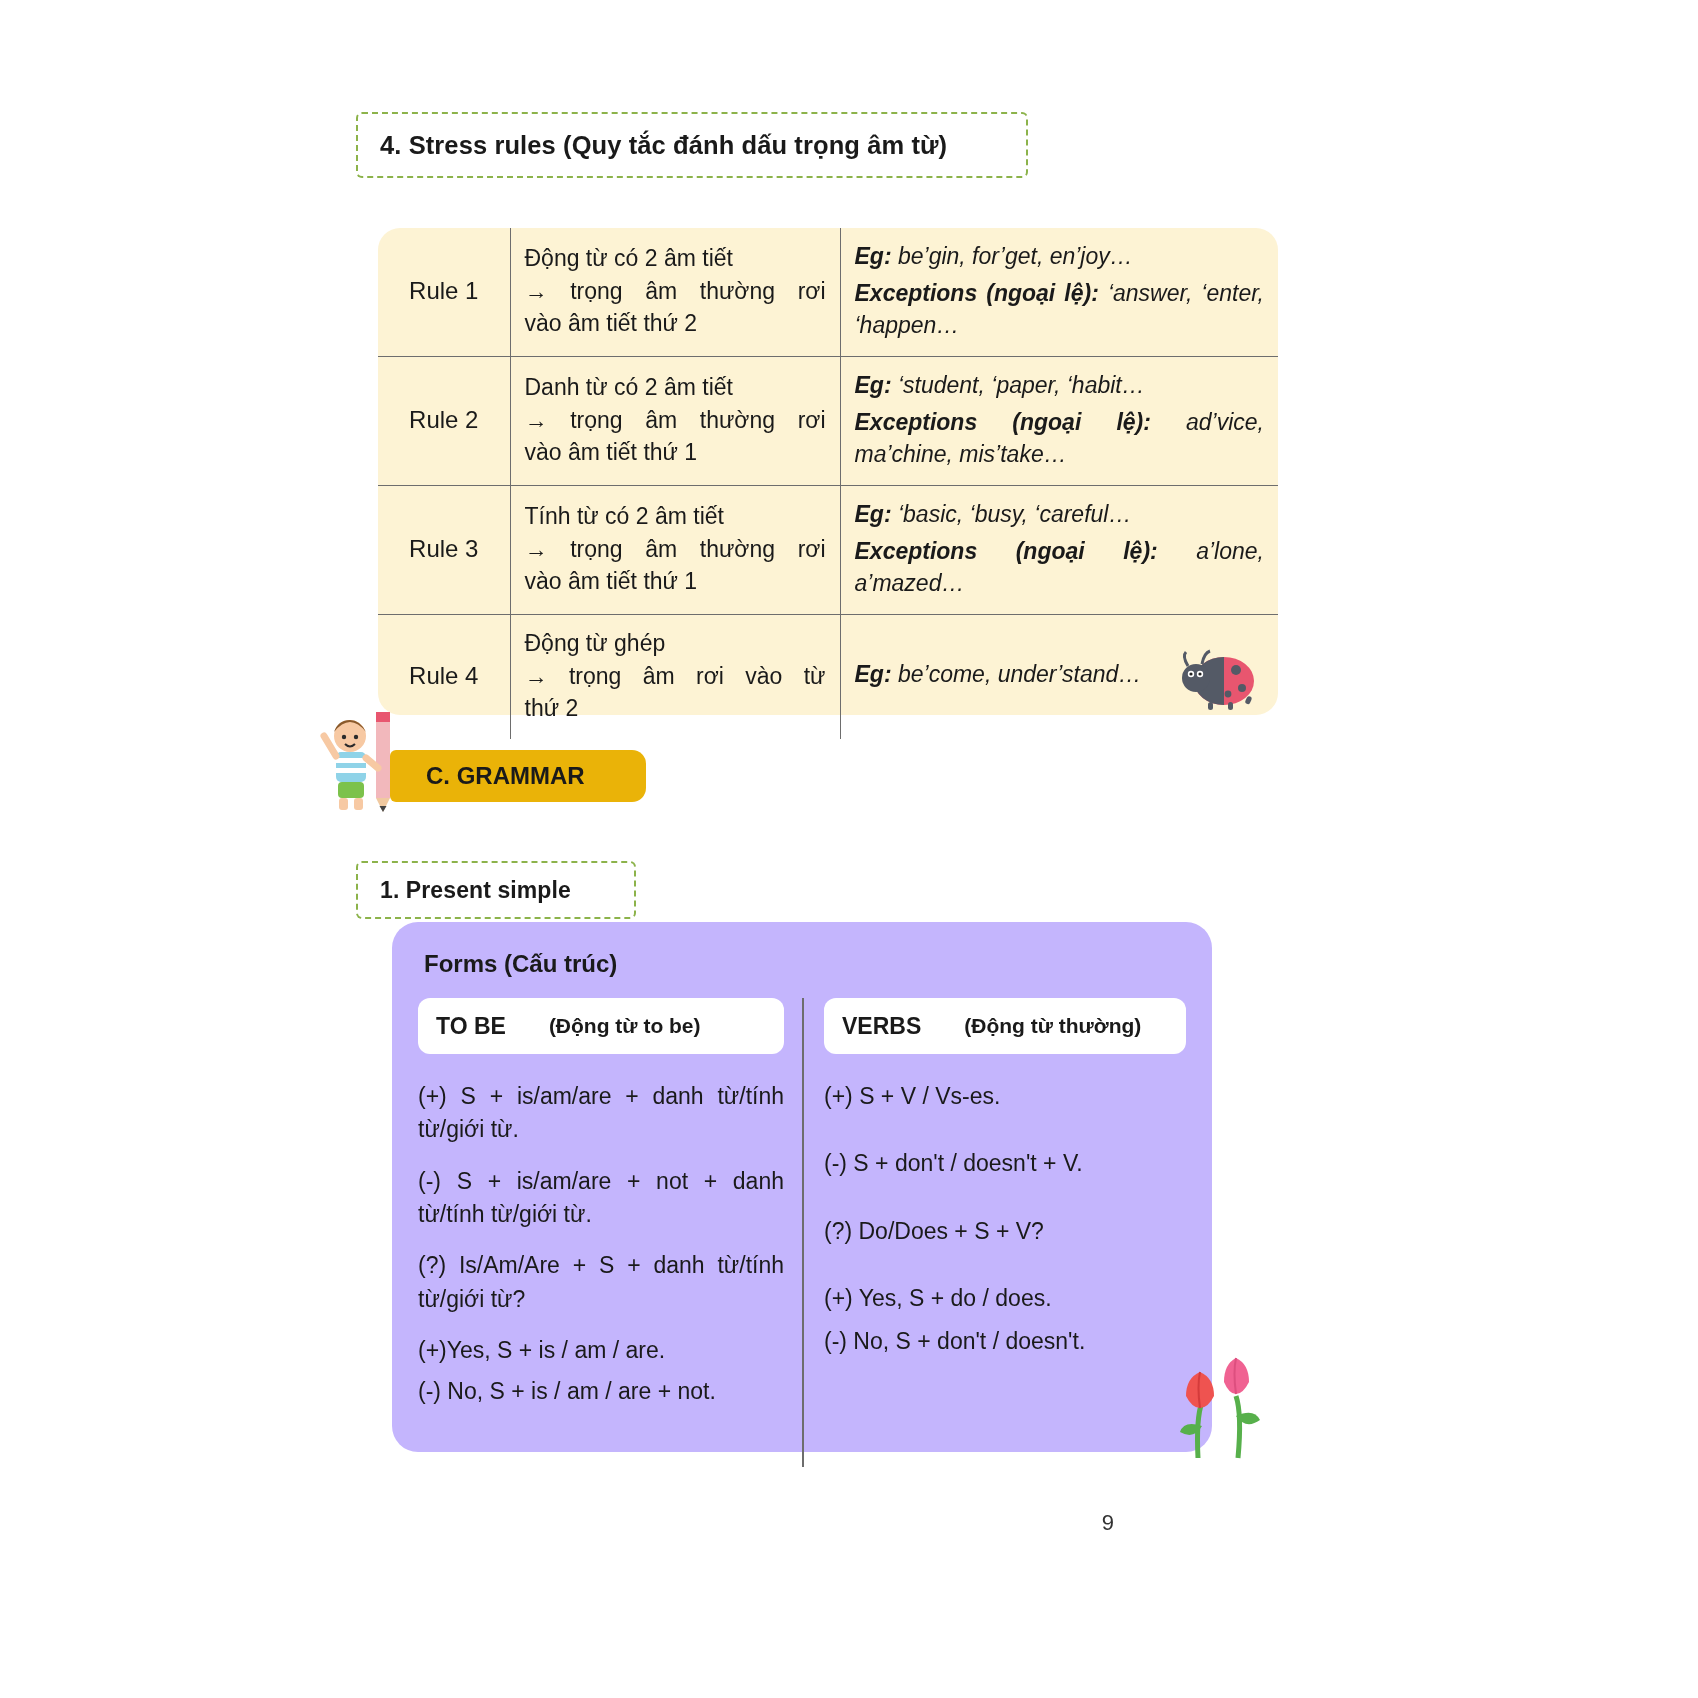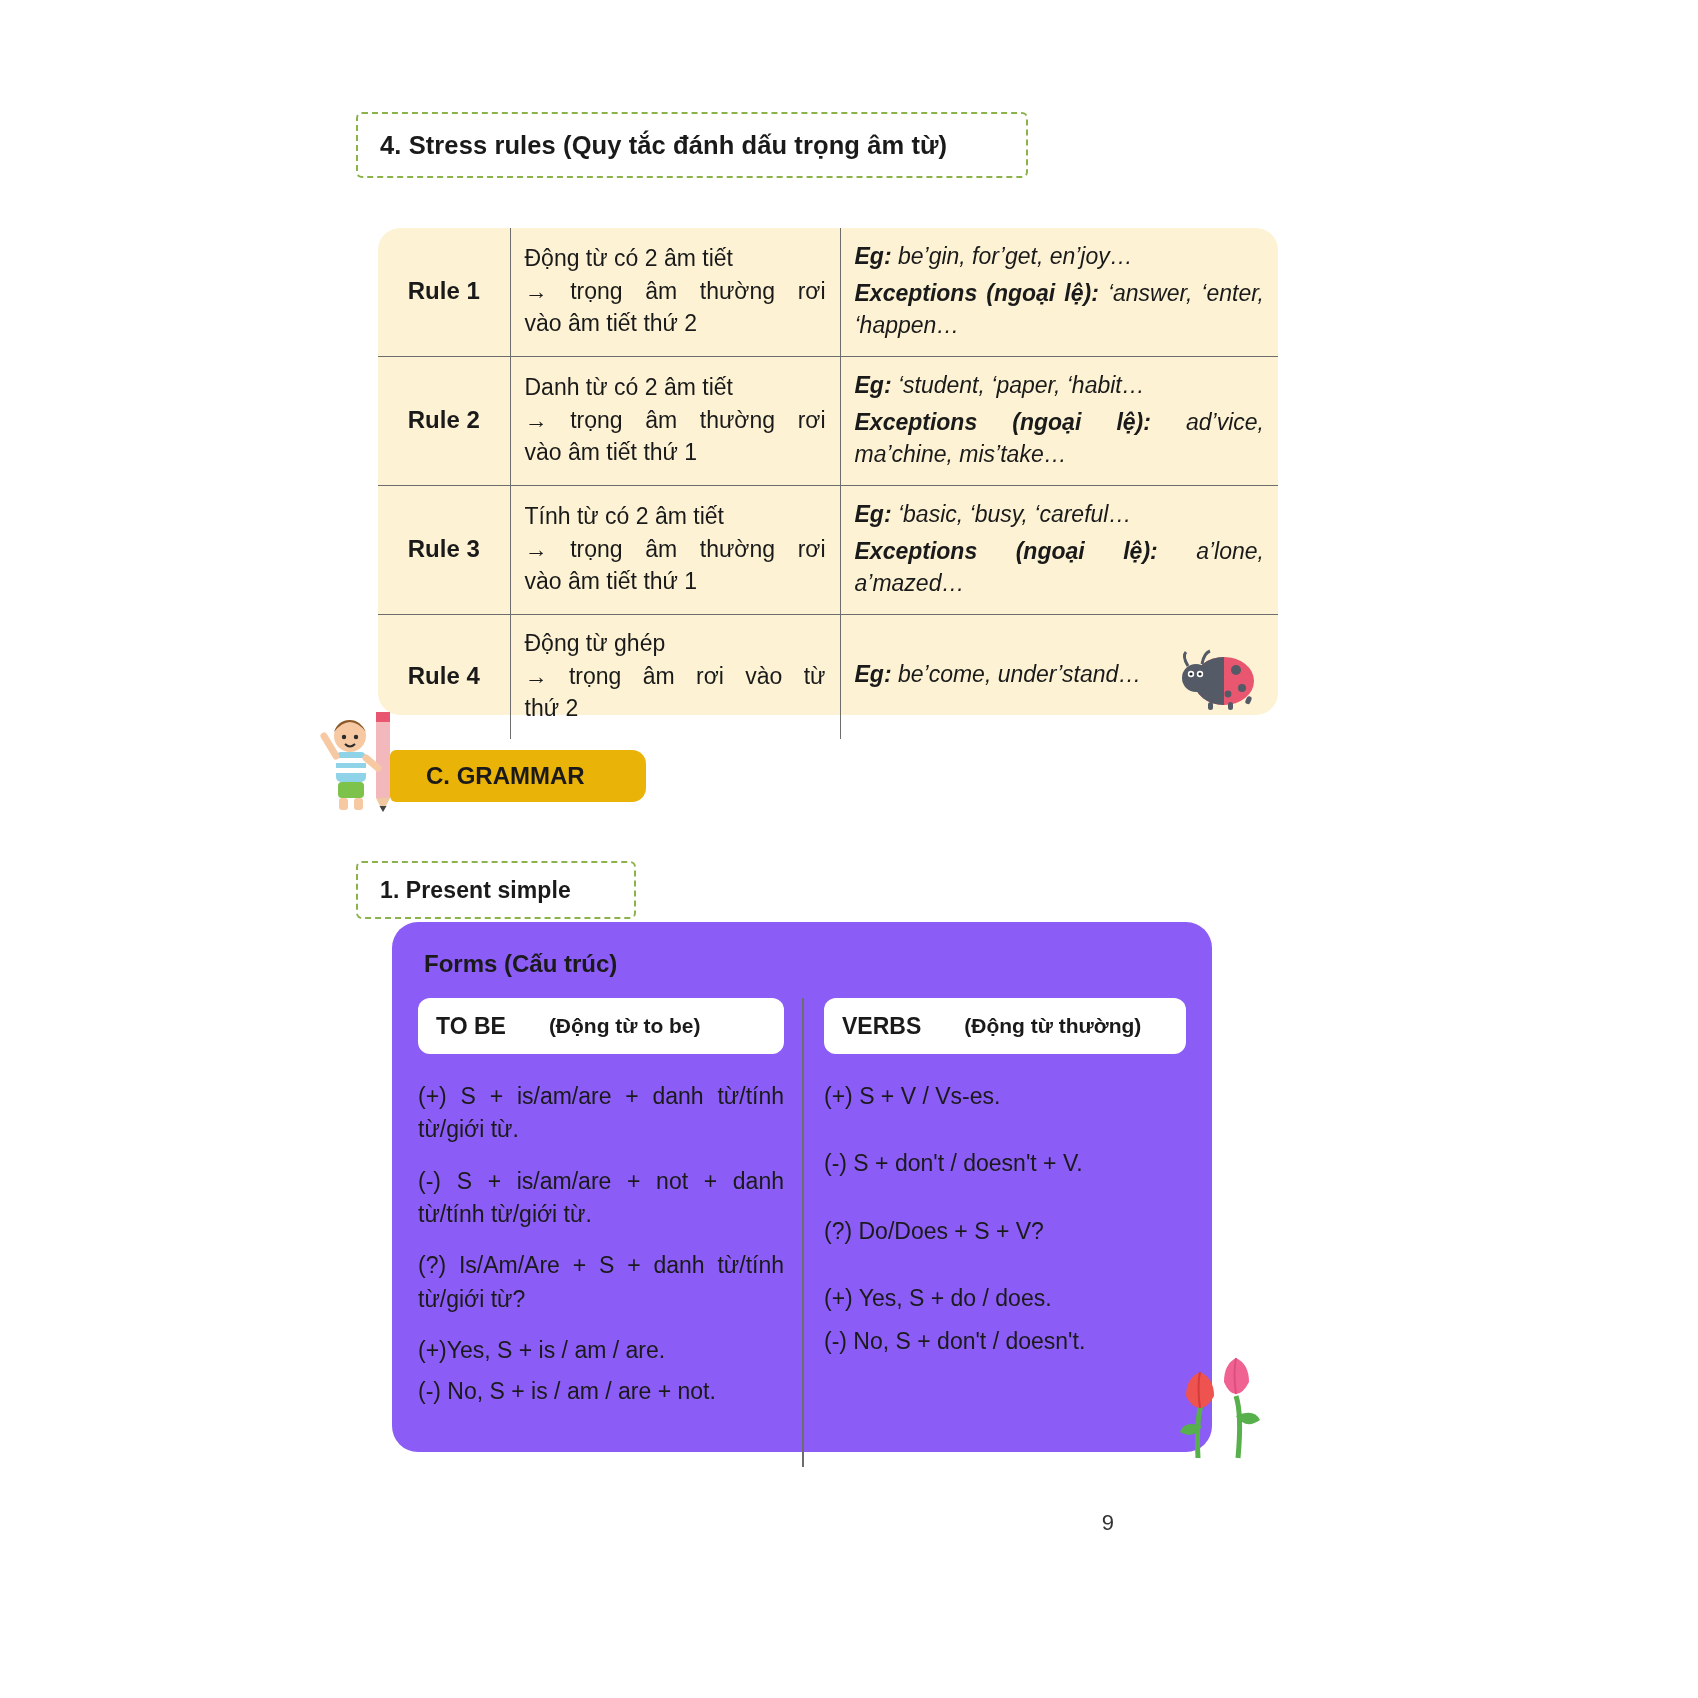--- a/index.html
+++ b/index.html
@@ -70,21 +70,21 @@
   }
   .rules-table td {
     vertical-align: middle;
     border-bottom: 1.6px solid #6d6d6d;
     padding: 12px 14px 14px 14px;
   }
   .rules-table tr:last-child td { border-bottom: none; }
   .col-rule {
     width: 132px;
     text-align: center;
-    font-weight: bold;
+    font-weight: normal;
     font-size: 24px;
     border-right: none !important;
   }
   .col-desc {
     width: 330px;
     font-size: 23px;
     line-height: 1.42;
     border-left: 1.6px solid #6d6d6d;
     border-right: 1.6px solid #6d6d6d;
   }
@@ -127,21 +127,21 @@
     height: 110px;
   }
 
   
   .forms-card {
     position: absolute;
     left: 392px;
     top: 922px;
     width: 820px;
     height: 530px;
-    background: #8b5cf6;
+    background: #c4b5fd;
     border-radius: 26px;
     padding: 22px 26px;
   }
   .forms-title {
     font-weight: bold;
     font-size: 24px;
     margin: 6px 0 20px 6px;
   }
   .forms-cols {
     display: flex;

